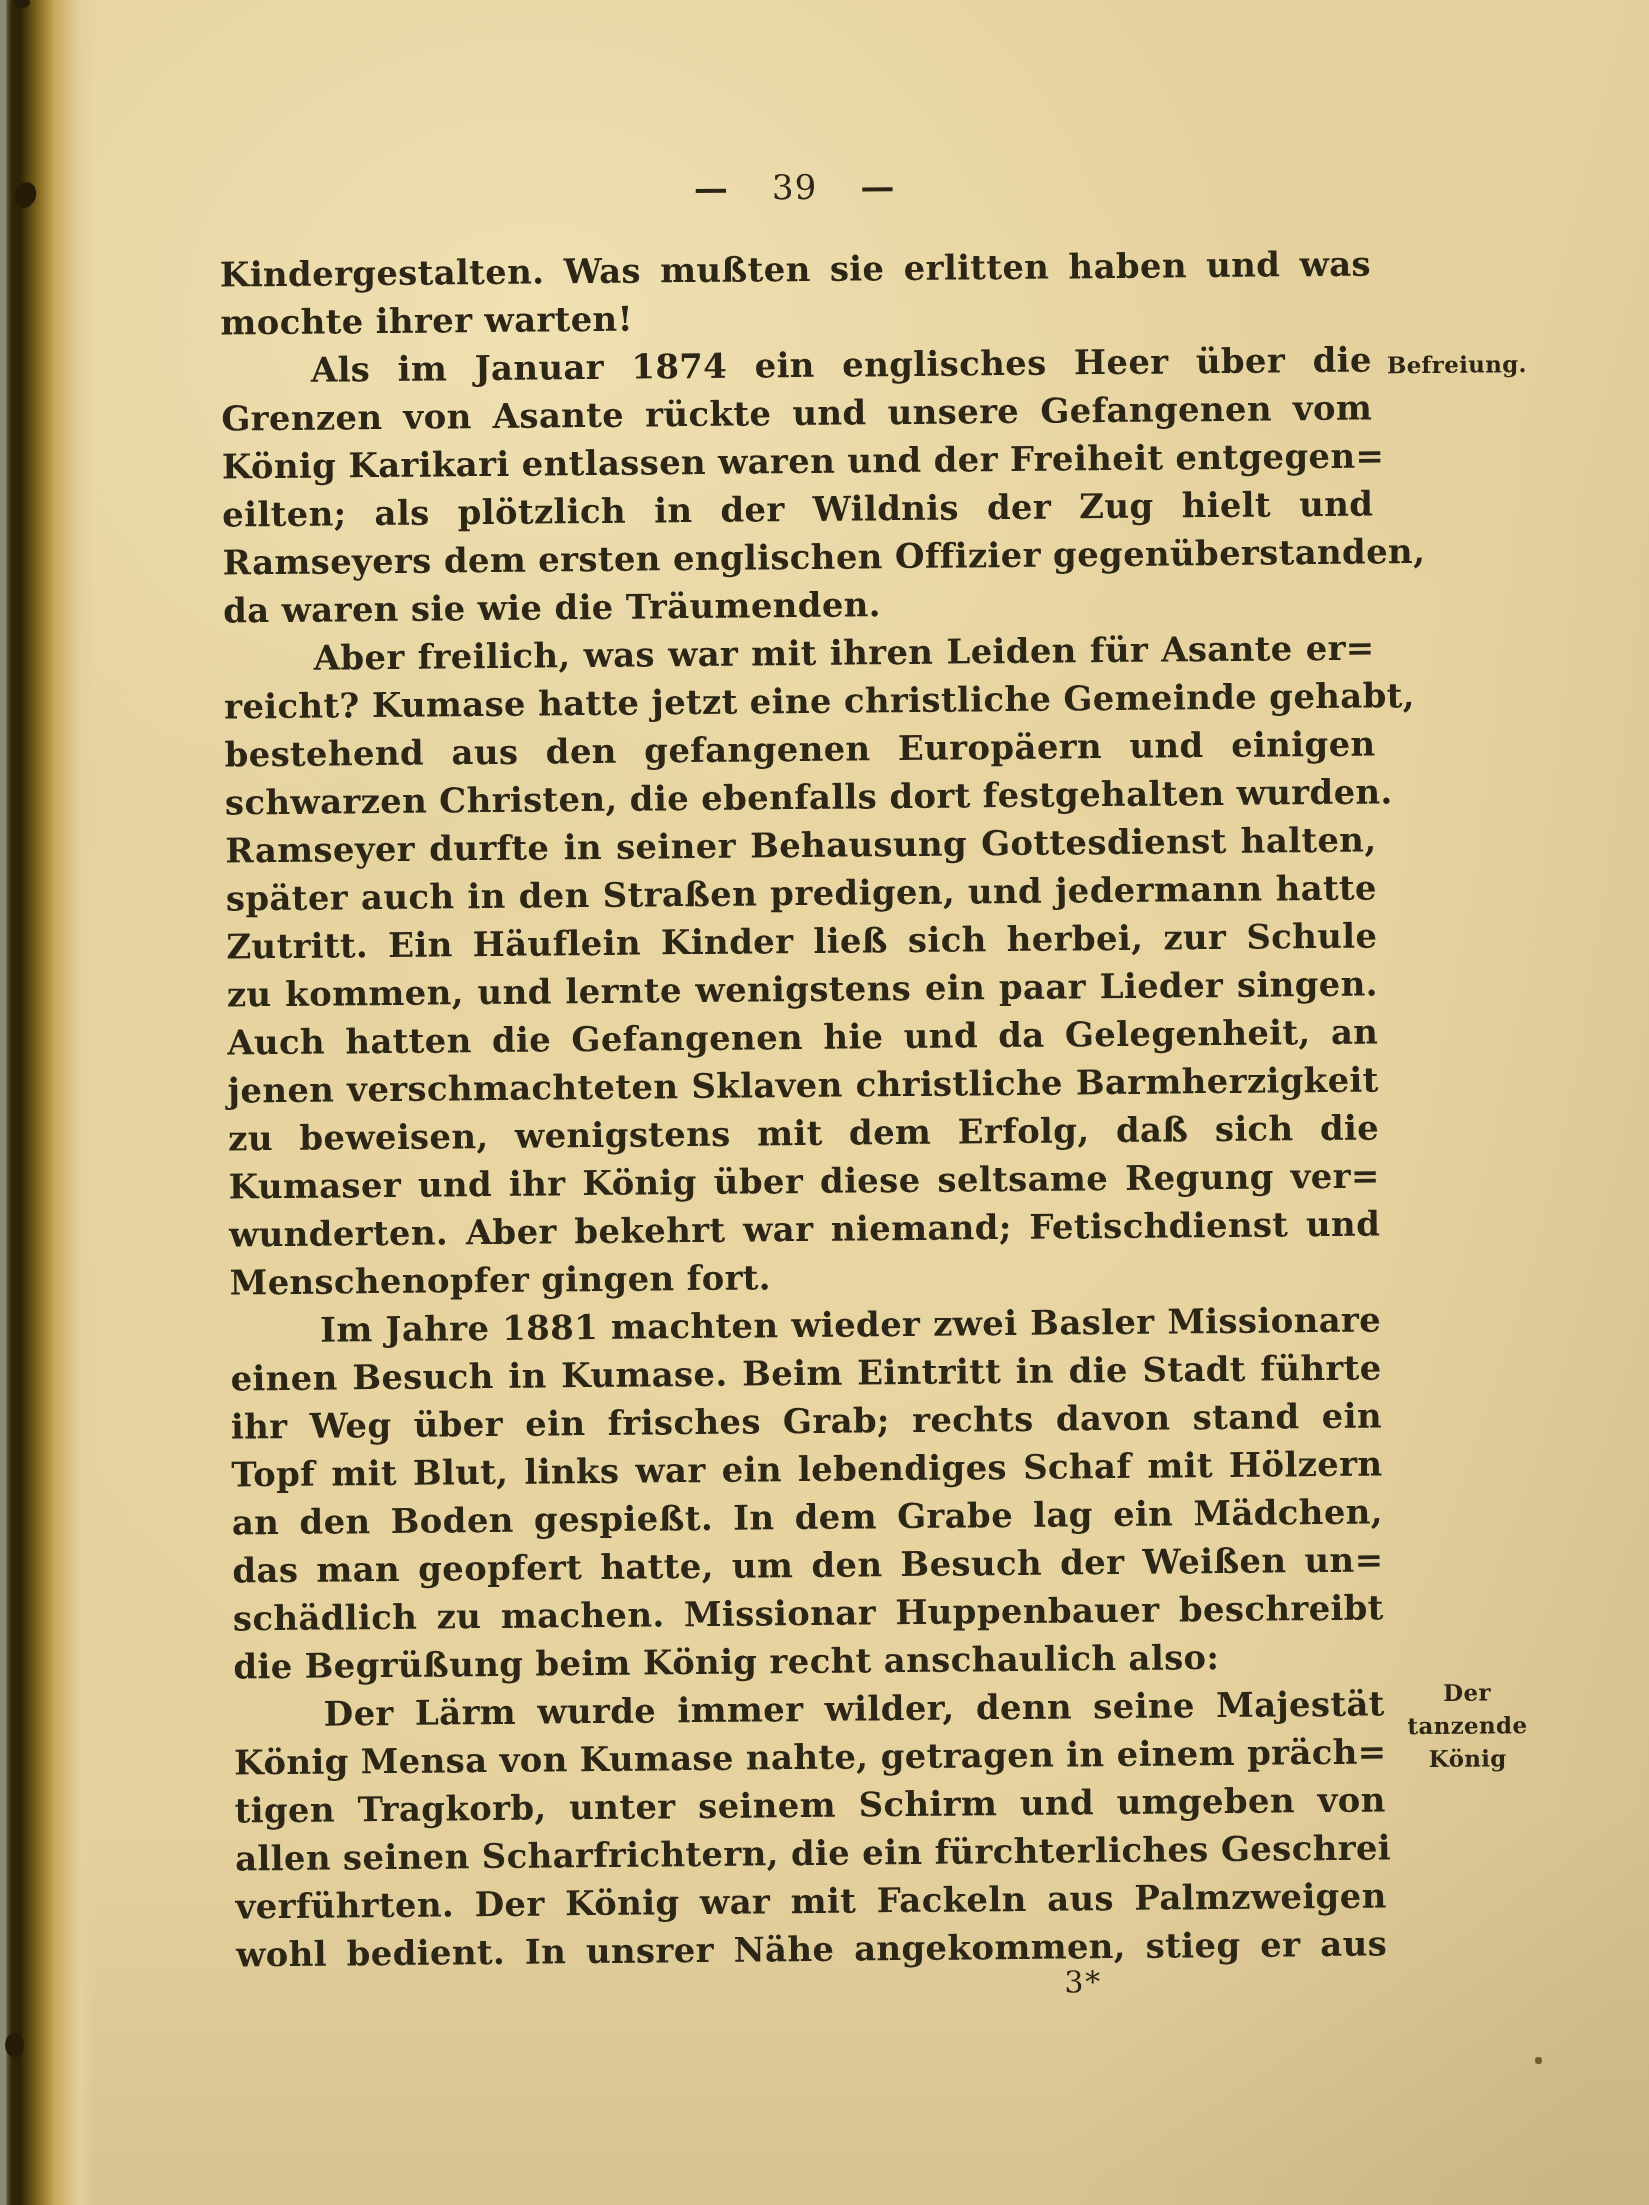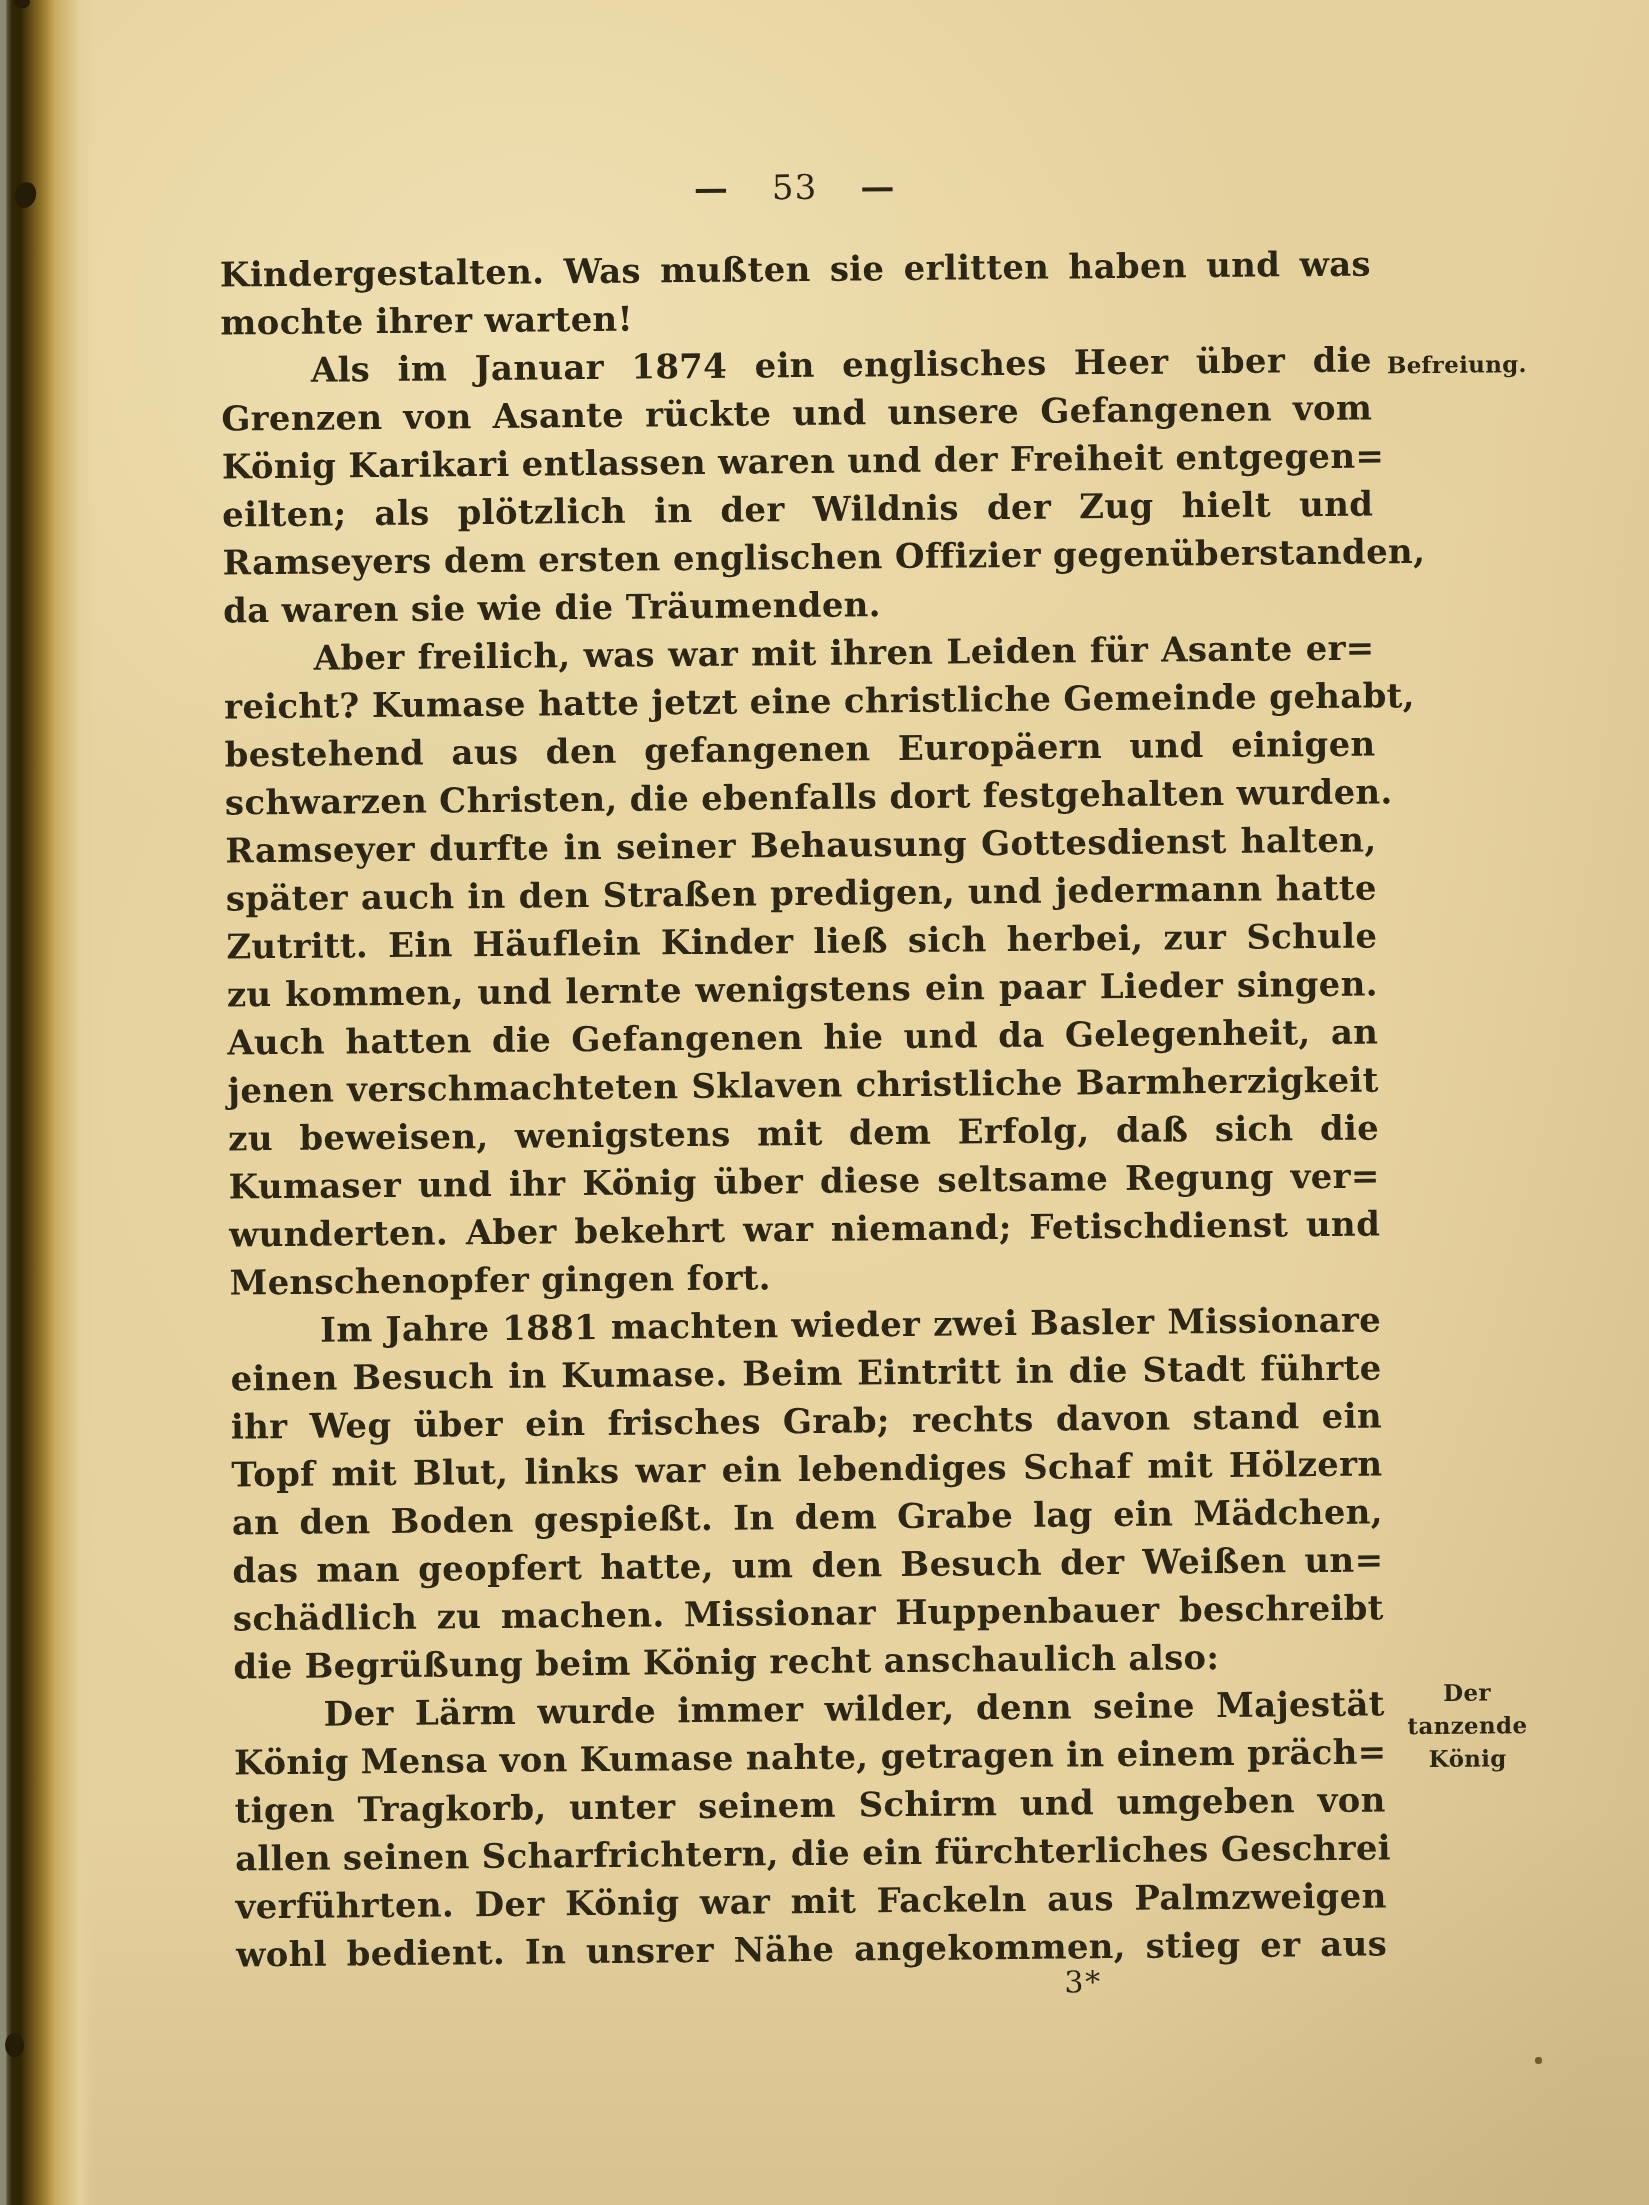--- a/index.html
+++ b/index.html
@@ -79,21 +79,21 @@
   <div class="binding"></div>
   <div class="blob blob1"></div>
   <div class="blob blob2"></div>
   <div class="blob blob3"></div>
   <div class="fleck"></div>
 
   <div class="content">
 
     <div class="pagehead">
       <span class="dash">—</span>
-      <span>53</span>
+      <span>39</span>
       <span class="dash">—</span>
     </div>
 
     <div class="textblock">
       <div class="line">Kindergestalten. Was mußten sie erlitten haben und was</div>
       <div class="line end">mochte ihrer warten!</div>
       <div class="line indent">Als im Januar 1874 ein englisches Heer über die</div>
       <div class="line">Grenzen von Asante rückte und unsere Gefangenen vom</div>
       <div class="line">König Karikari entlassen waren und der Freiheit entgegen=</div>
       <div class="line">eilten; als plötzlich in der Wildnis der Zug hielt und</div>

